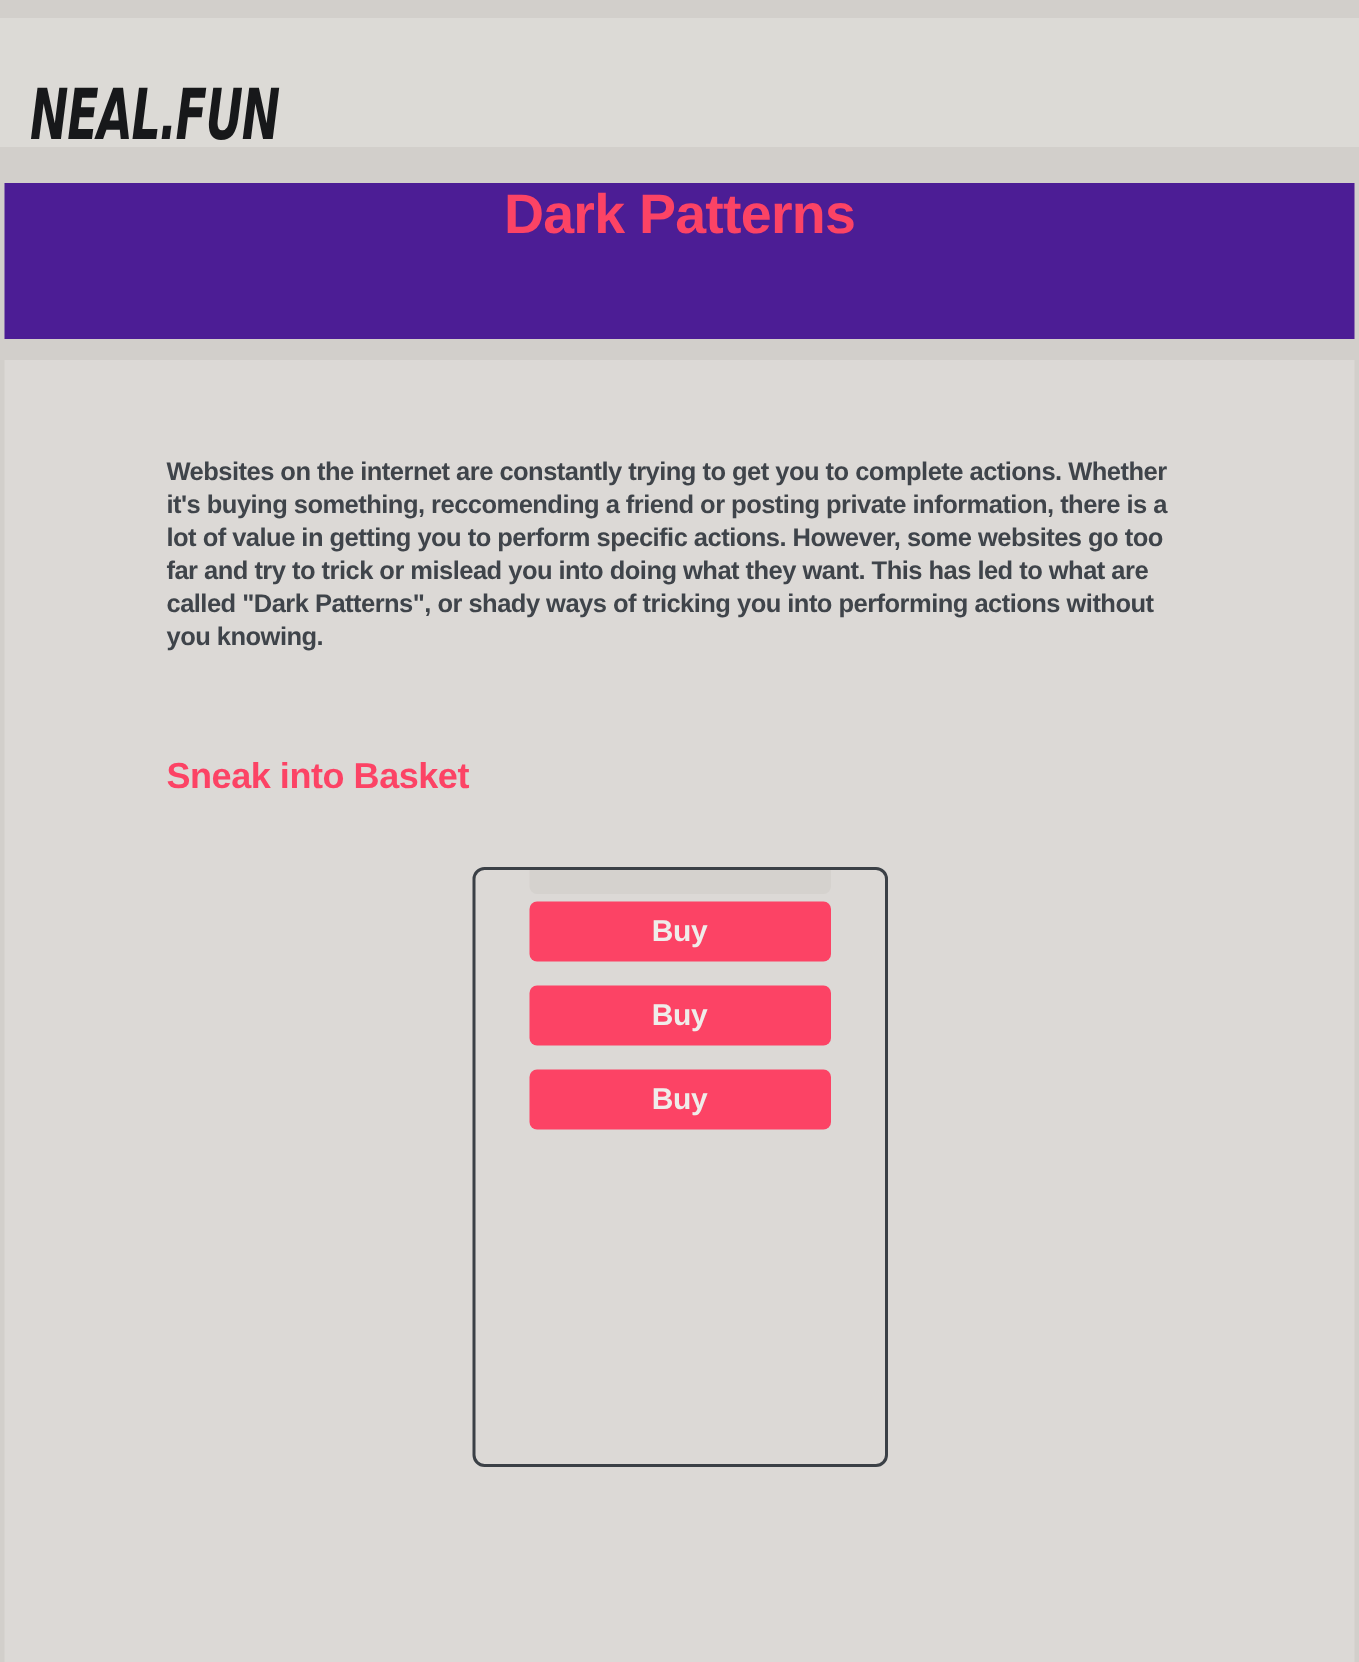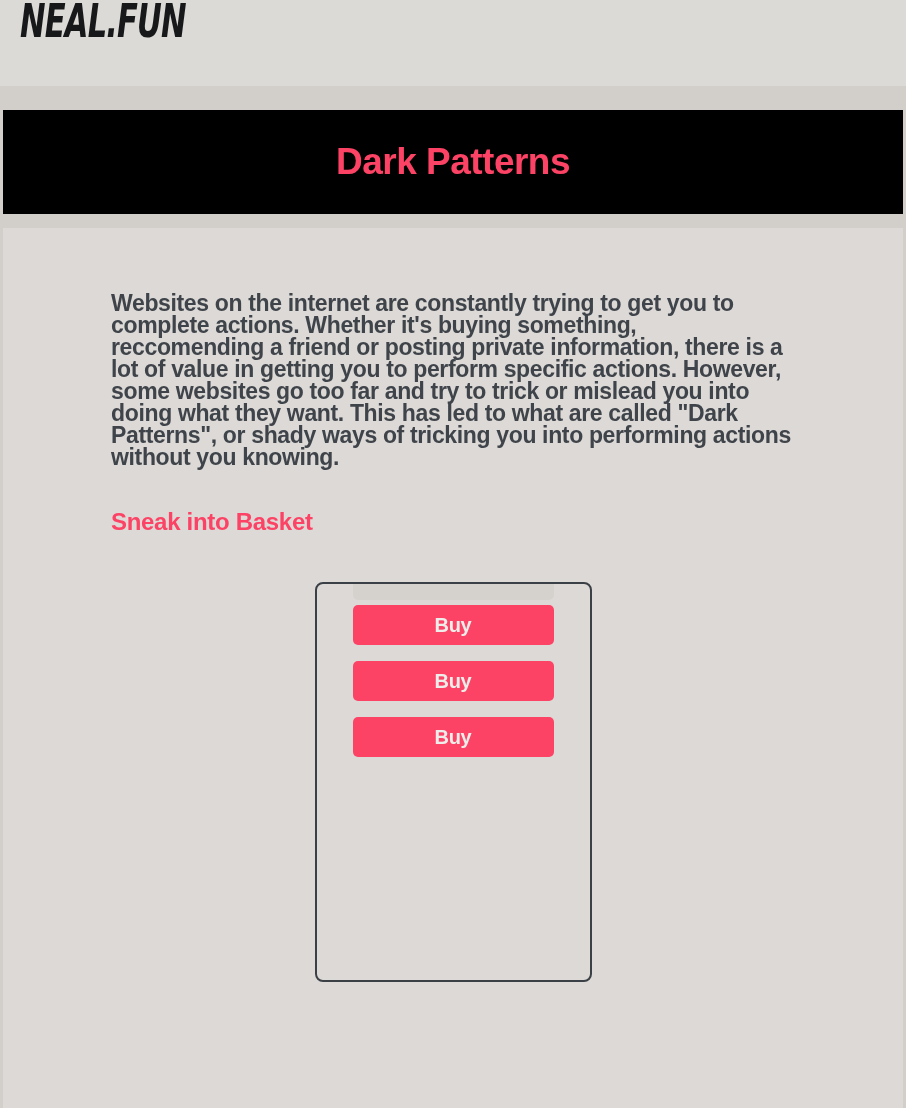--- a/index.html
+++ b/index.html
@@ -12,44 +12,45 @@
     overflow: hidden;
     background: #d2cfcb;
     font-family: "Liberation Sans", sans-serif;
   }
 
   
   .header {
     height: 86px;
     background: #dcdad6;
     display: flex;
-    align-items: flex-start;
+    align-items: flex-end;
     padding-left: 20px;
     box-sizing: border-box;
+    margin-top: 12px;
   }
   .logo {
     font-family: "DejaVu Sans", sans-serif;
     font-weight: 700;
     font-style: italic;
     font-size: 36px;
     color: #17181a;
     letter-spacing: -1px;
     transform: scaleY(1.3) scaleX(0.85);
     transform-origin: left center;
     cursor: pointer;
     user-select: none;
   }
 
   
   .title-banner {
     margin: 24px 3px 14px 3px;
     height: 104px;
-    background: #000000;
+    background: #4c1d95;
     display: flex;
-    align-items: center;
+    align-items: flex-start;
     justify-content: center;
   }
   .page-title {
     margin: 0;
     font-size: 37px;
     font-weight: 700;
     color: #fc4365;
     letter-spacing: -0.5px;
   }
 
@@ -60,28 +61,28 @@
     min-height: 972px;
     padding-top: 64px;
     box-sizing: border-box;
   }
   .content-inner {
     max-width: 684px;
     margin: 0 auto;
   }
   .body-text {
     margin: 0 0 30px 0;
-    font-size: 23px;
+    font-size: 17px;
     line-height: 22px;
     font-weight: 700;
     letter-spacing: -0.35px;
     color: #3f444a;
   }
   .section-heading {
-    margin: 40px 0 20px 0;
+    margin: 68px 0 20px 0;
     font-size: 24px;
     font-weight: 700;
     color: #fc4365;
     letter-spacing: -0.3px;
   }
 
   
   .demo-card {
     width: 277px;
     height: 400px;

